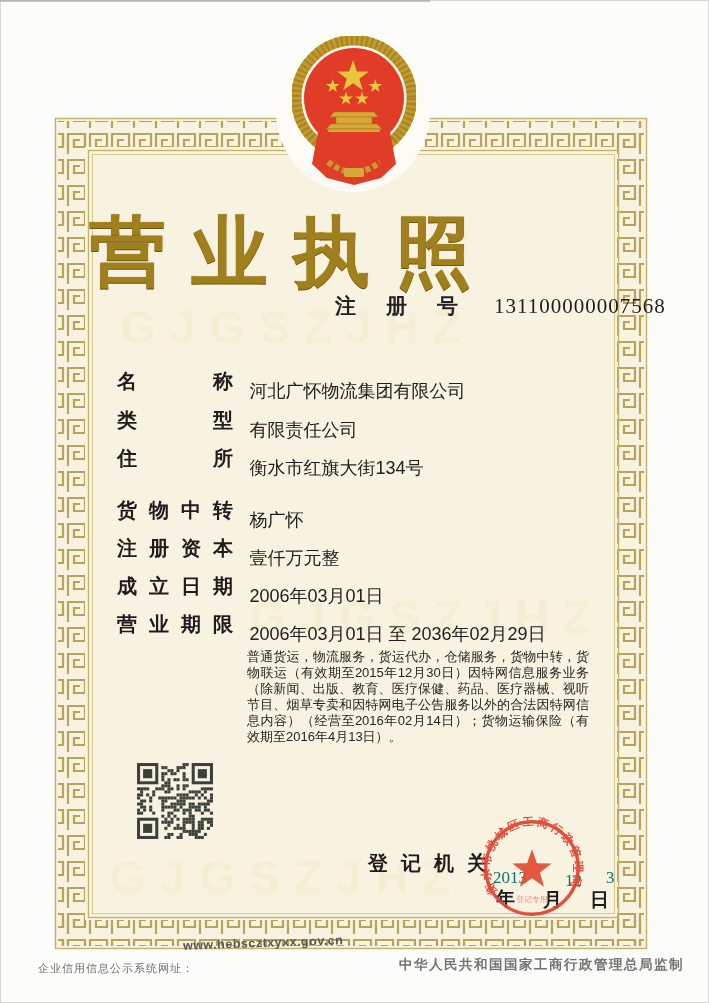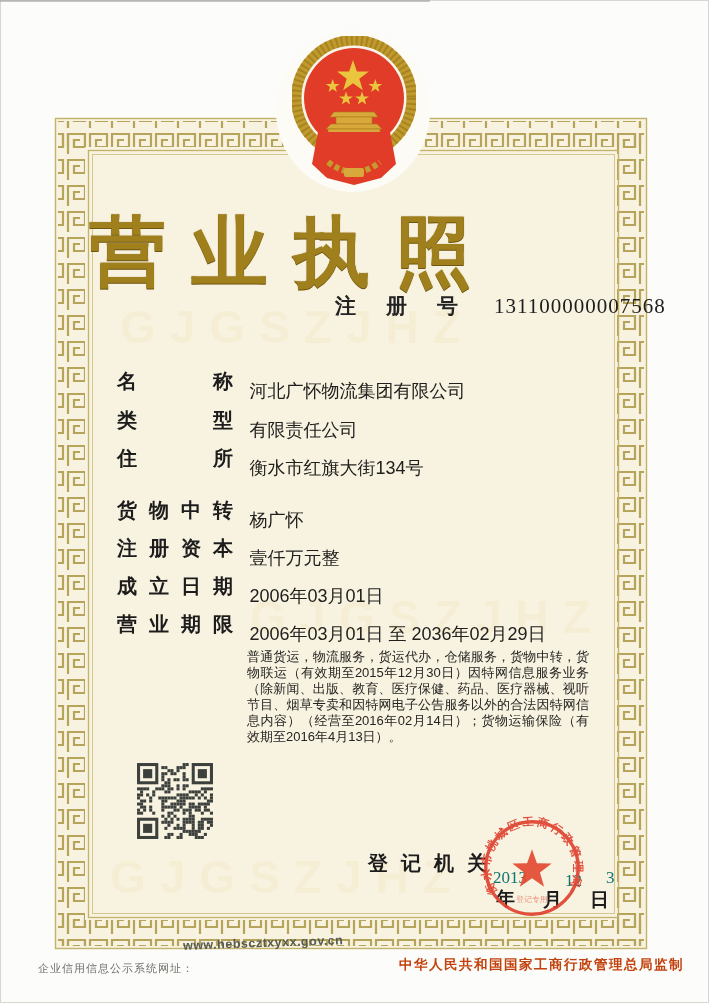--- a/index.html
+++ b/index.html
@@ -52,21 +52,21 @@
   .u{position:absolute;color:#1c1c1c;font-size:19px;font-weight:600;}
   .u-year{left:496px;top:886px;} .u-month{left:543px;top:887px;} .u-day{left:590px;top:887px;}
 
   .seal{position:absolute;left:473px;top:809px;width:118px;height:118px;opacity:.92;}
 
   .url-stamp{
     position:absolute;left:183px;top:936px;font-size:12.5px;color:#565b52;
     letter-spacing:.5px;transform:rotate(-2deg);font-weight:600;white-space:nowrap;
   }
   .footer-left{position:absolute;left:38px;top:961px;font-size:11px;color:#6e6e68;letter-spacing:1px;}
-  .footer-right{position:absolute;right:25px;top:956px;font-size:13.5px;color:#c2410c;letter-spacing:1.5px;font-weight:600;}
+  .footer-right{position:absolute;right:25px;top:956px;font-size:13.5px;color:#737373;letter-spacing:1.5px;font-weight:600;}
 </style>
 </head>
 <body>
 
 <div class="canvas">
 
   <div class="scan-edge-top"></div>
   <div class="paper-panel"></div>
 
   <svg class="frame-svg" width="709" height="1003" viewBox="0 0 709 1003">

